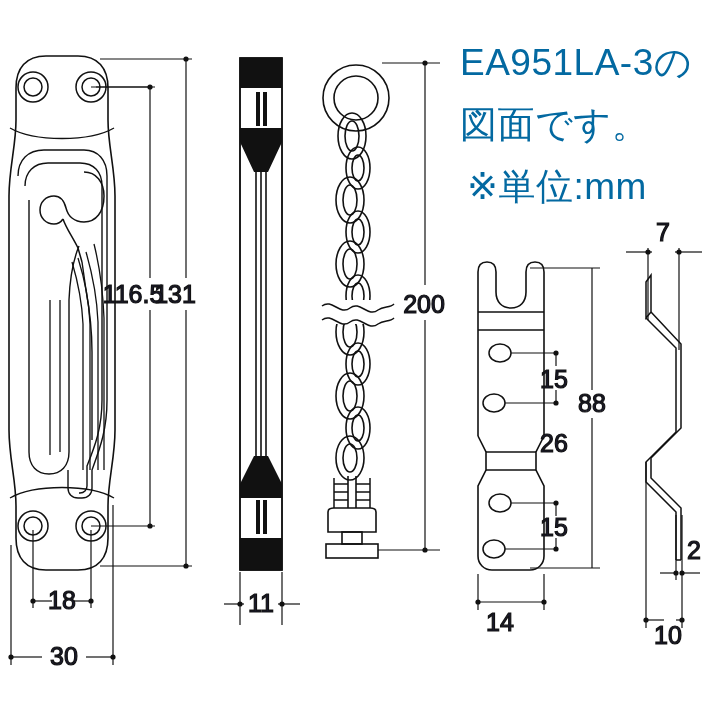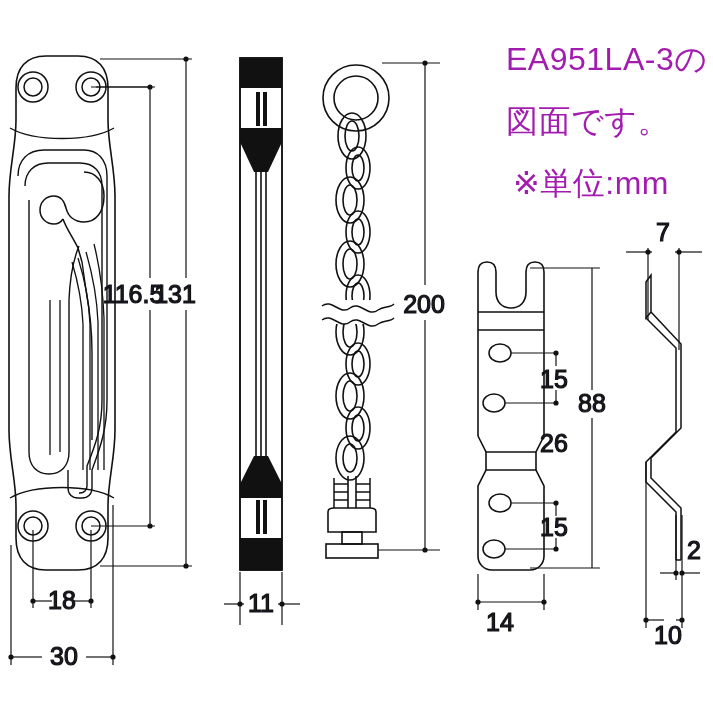--- a/index.html
+++ b/index.html
@@ -1,20 +1,20 @@
 <!DOCTYPE html>
 <html><head>
 <meta charset="utf-8">
 <style>
   html,body{margin:0;padding:0;background:#ffffff;}
   body{width:713px;height:713px;position:relative;overflow:hidden;
        font-family:"Liberation Sans","DejaVu Sans",sans-serif;color:#000;}
   #sheet{position:absolute;left:0;top:0;width:713px;height:713px;}
   svg{display:block;}
-  .note{position:absolute;font-size:32px;color:#a21caf;white-space:nowrap;letter-spacing:0.5px;margin-left:46px;}
+  .note{position:absolute;font-size:37px;color:#0369a1;white-space:nowrap;letter-spacing:0.5px;}
   .n1{left:460px;top:38px;}
   .n2{left:460px;top:100px;text-align:right;}
   .n3{left:467px;top:162px;}
   .dimtext{font-family:"Liberation Sans","DejaVu Sans",sans-serif;font-size:25px;fill:#1a1a2e;}
 </style>
 </head>
 <body>
 
 <div id="sheet">
 <svg width="713" height="713" viewBox="0 0 713 713" xmlns="http://www.w3.org/2000/svg">

